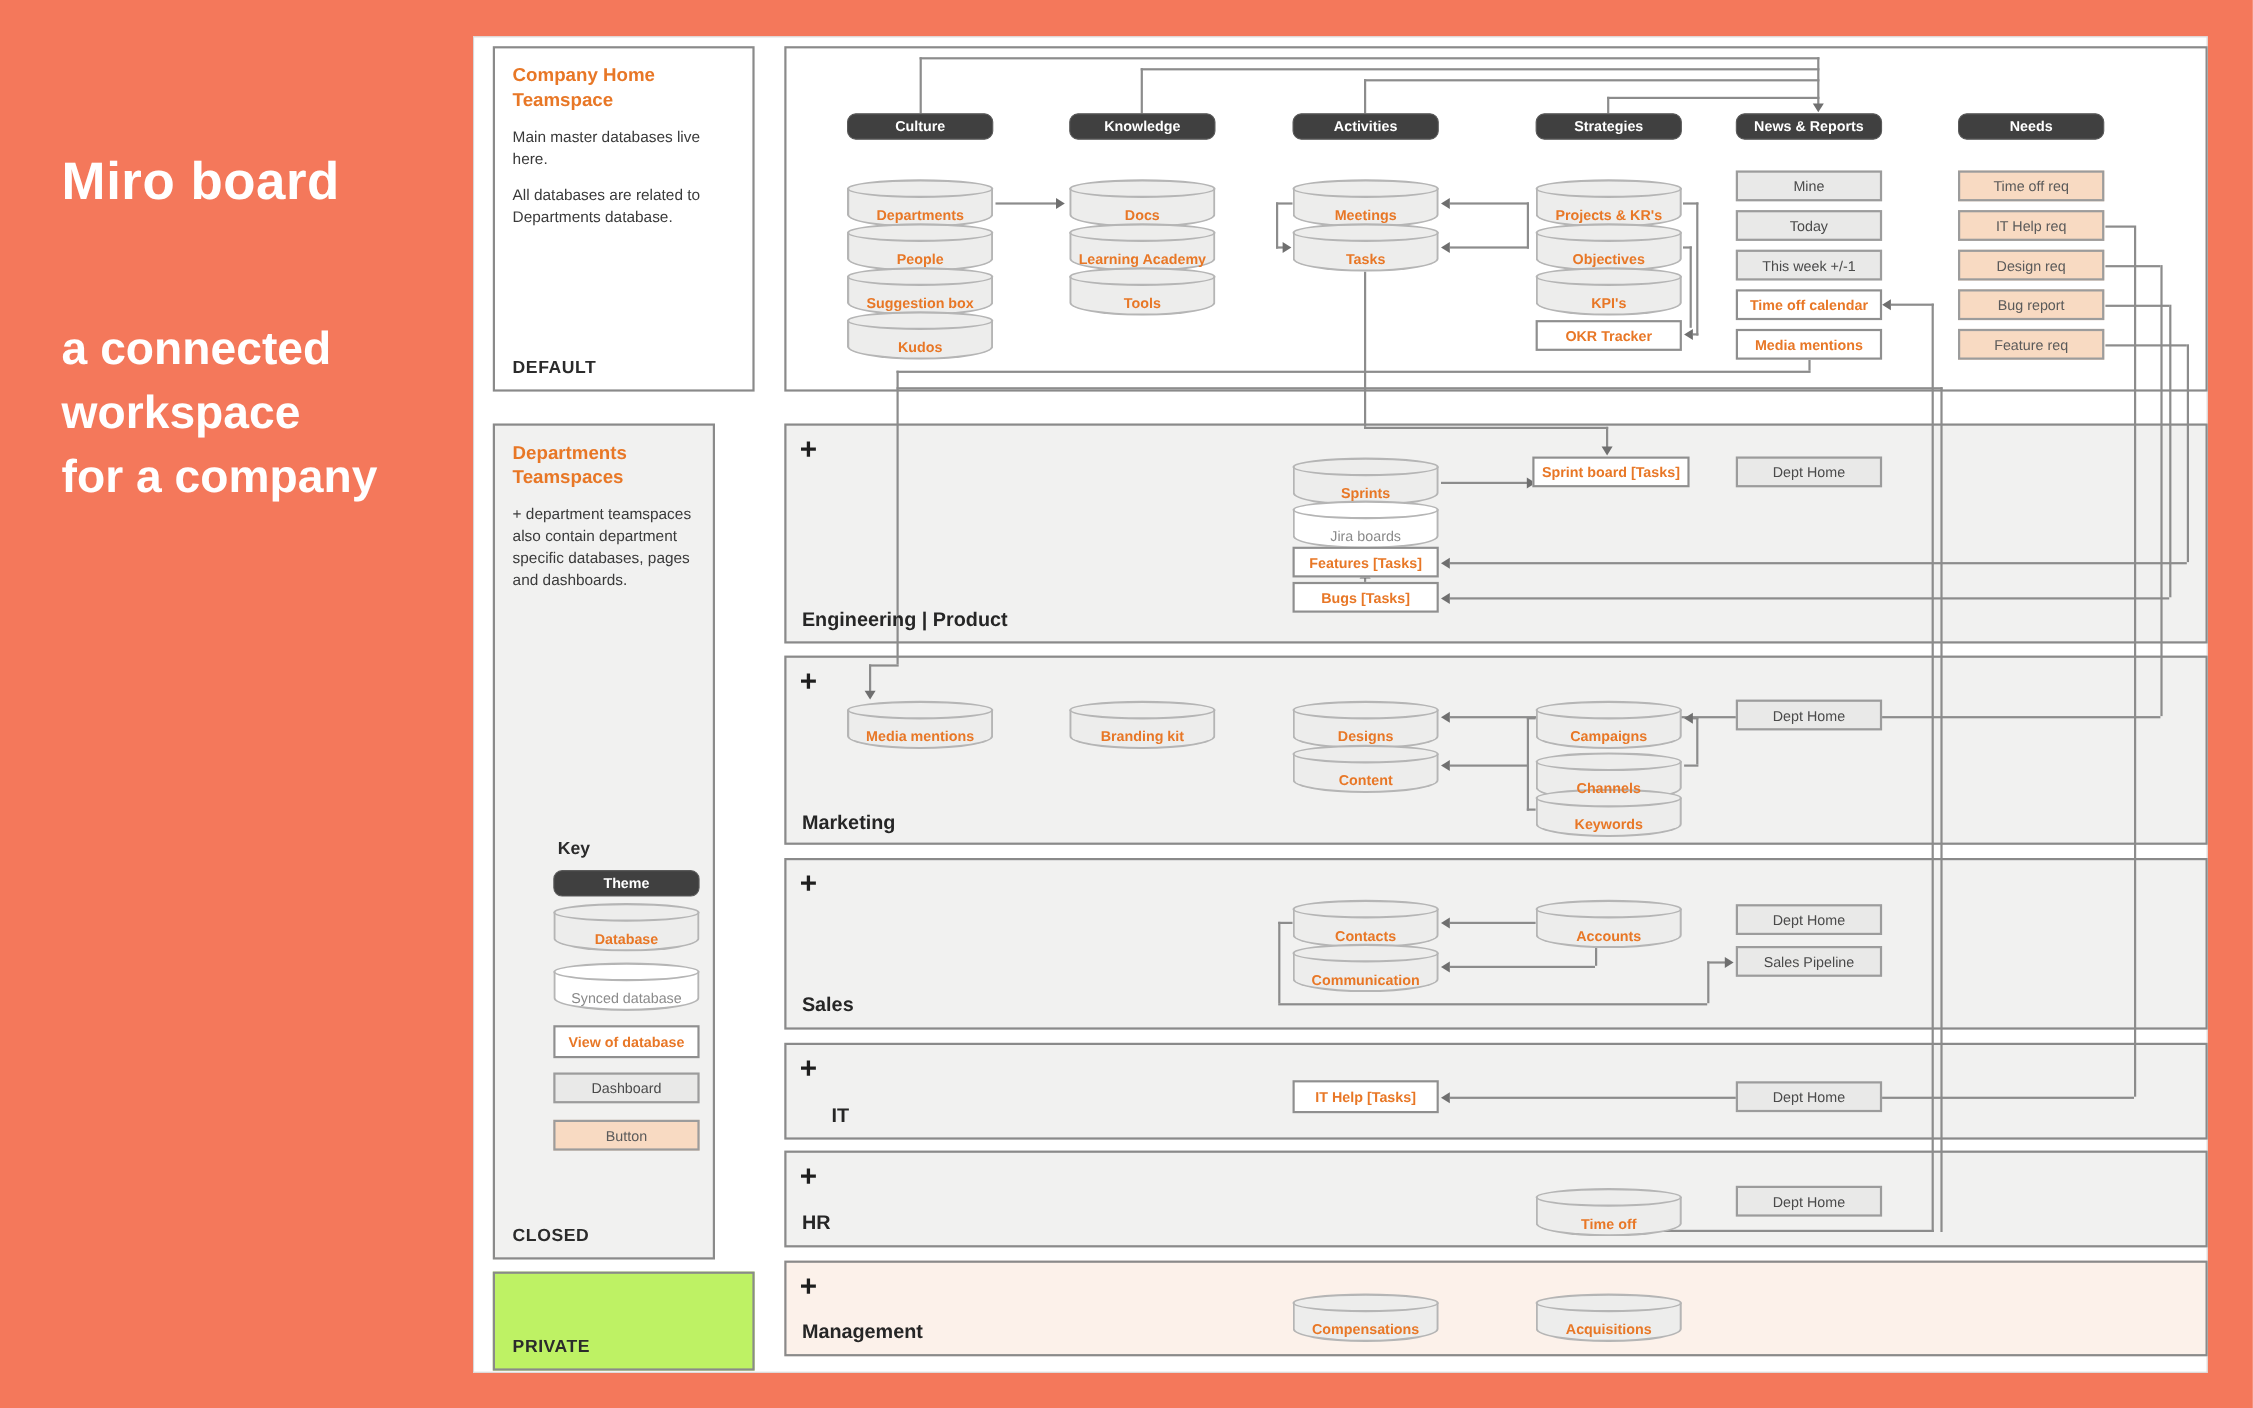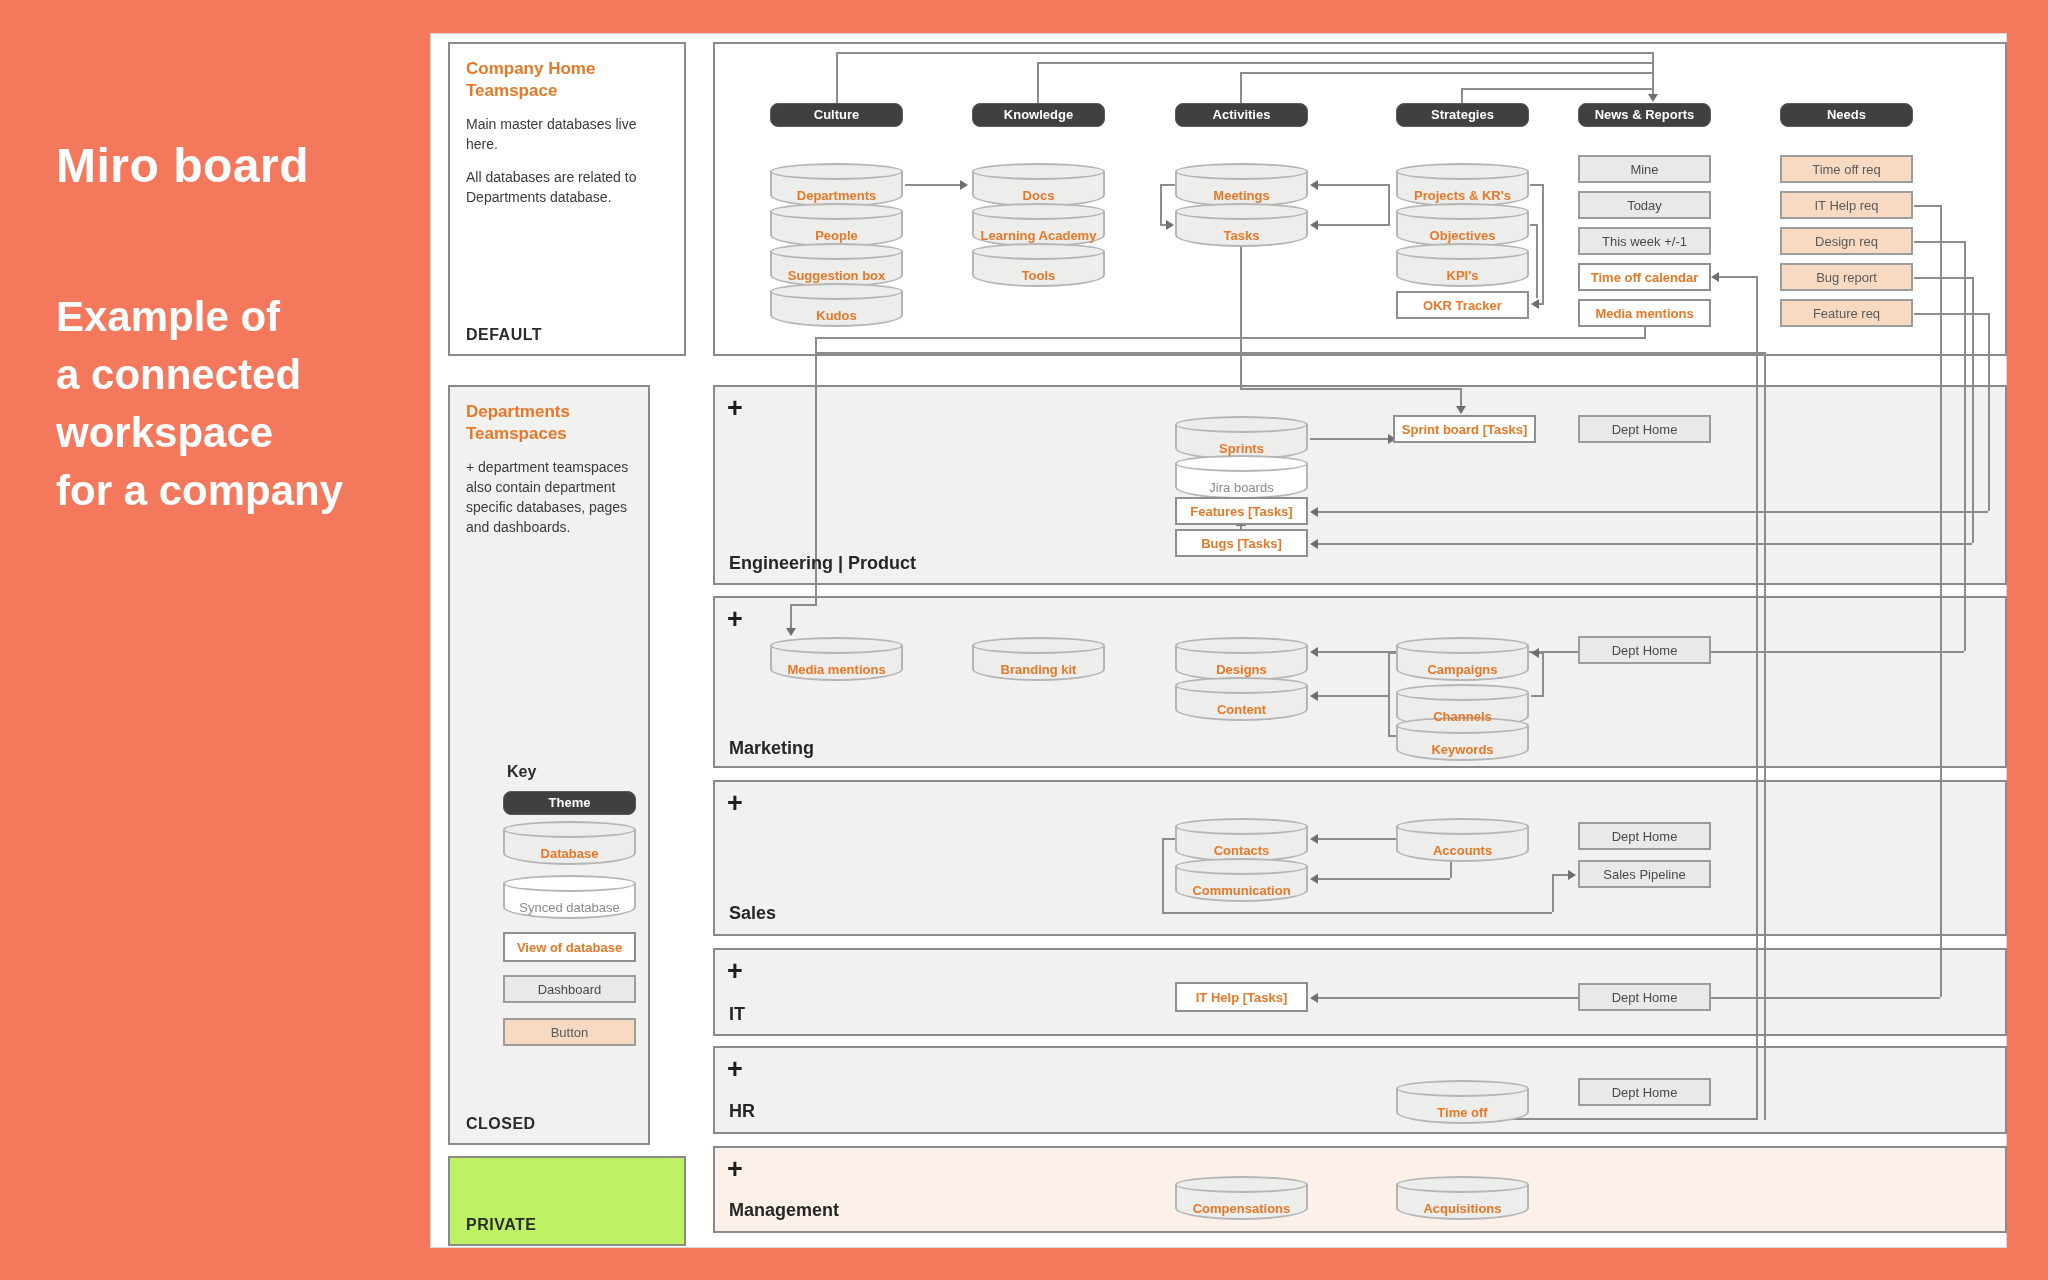--- a/index.html
+++ b/index.html
@@ -54,21 +54,20 @@
   .ar.r { border-left:8px solid #6f6f6f; border-top:5px solid transparent; border-bottom:5px solid transparent; }
   .ar.l { border-right:8px solid #6f6f6f; border-top:5px solid transparent; border-bottom:5px solid transparent; }
   .ar.d { border-top:8px solid #6f6f6f; border-left:5px solid transparent; border-right:5px solid transparent; }
   .ar.u { border-bottom:8px solid #6f6f6f; border-left:5px solid transparent; border-right:5px solid transparent; }
 </style>
 </head>
 <body>
 
 <div class="hero-title">Miro board</div>
 <div class="hero-sub">
-  <div class="hero-line">Example of</div>
   <div class="hero-line">a connected</div>
   <div class="hero-line">workspace</div>
   <div class="hero-line">for a company</div>
 </div>
 
 <div class="board"></div>
 
 <div class="panel" style="left:448px;top:42px;width:238px;height:314px;">
   <div class="p-title">Company Home Teamspace</div>
   <div class="p-text">Main master databases live here.</div>
@@ -313,21 +312,21 @@
 <div class="cyl" style="left:1396px;top:818px;">
     <span>Accounts</span>
   </div>
 <div class="bx d" style="left:1578px;top:822px;">Dept Home</div>
 <div class="bx d" style="left:1578px;top:860px;">Sales Pipeline</div>
 <div class="rlabel" style="left:729px;top:903px;">Sales</div>
 
 <div class="plus" style="left:727px;top:958px;">+</div>
 <div class="bx v" style="left:1175px;top:982px;height:30px;line-height:27px;">IT Help [Tasks]</div>
 <div class="bx d" style="left:1578px;top:983px;">Dept Home</div>
-<div class="rlabel" style="left:729px;top:1004px;">IT</div>
+<div class="rlabel" style="left:756px;top:1004px;">IT</div>
 
 <div class="plus" style="left:727px;top:1056px;">+</div>
 <div class="cyl" style="left:1396px;top:1080px;">
     <span>Time off</span>
   </div>
 <div class="bx d" style="left:1578px;top:1078px;">Dept Home</div>
 <div class="rlabel" style="left:729px;top:1101px;">HR</div>
 
 <div class="plus" style="left:727px;top:1156px;">+</div>
 <div class="cyl" style="left:1175px;top:1176px;">

